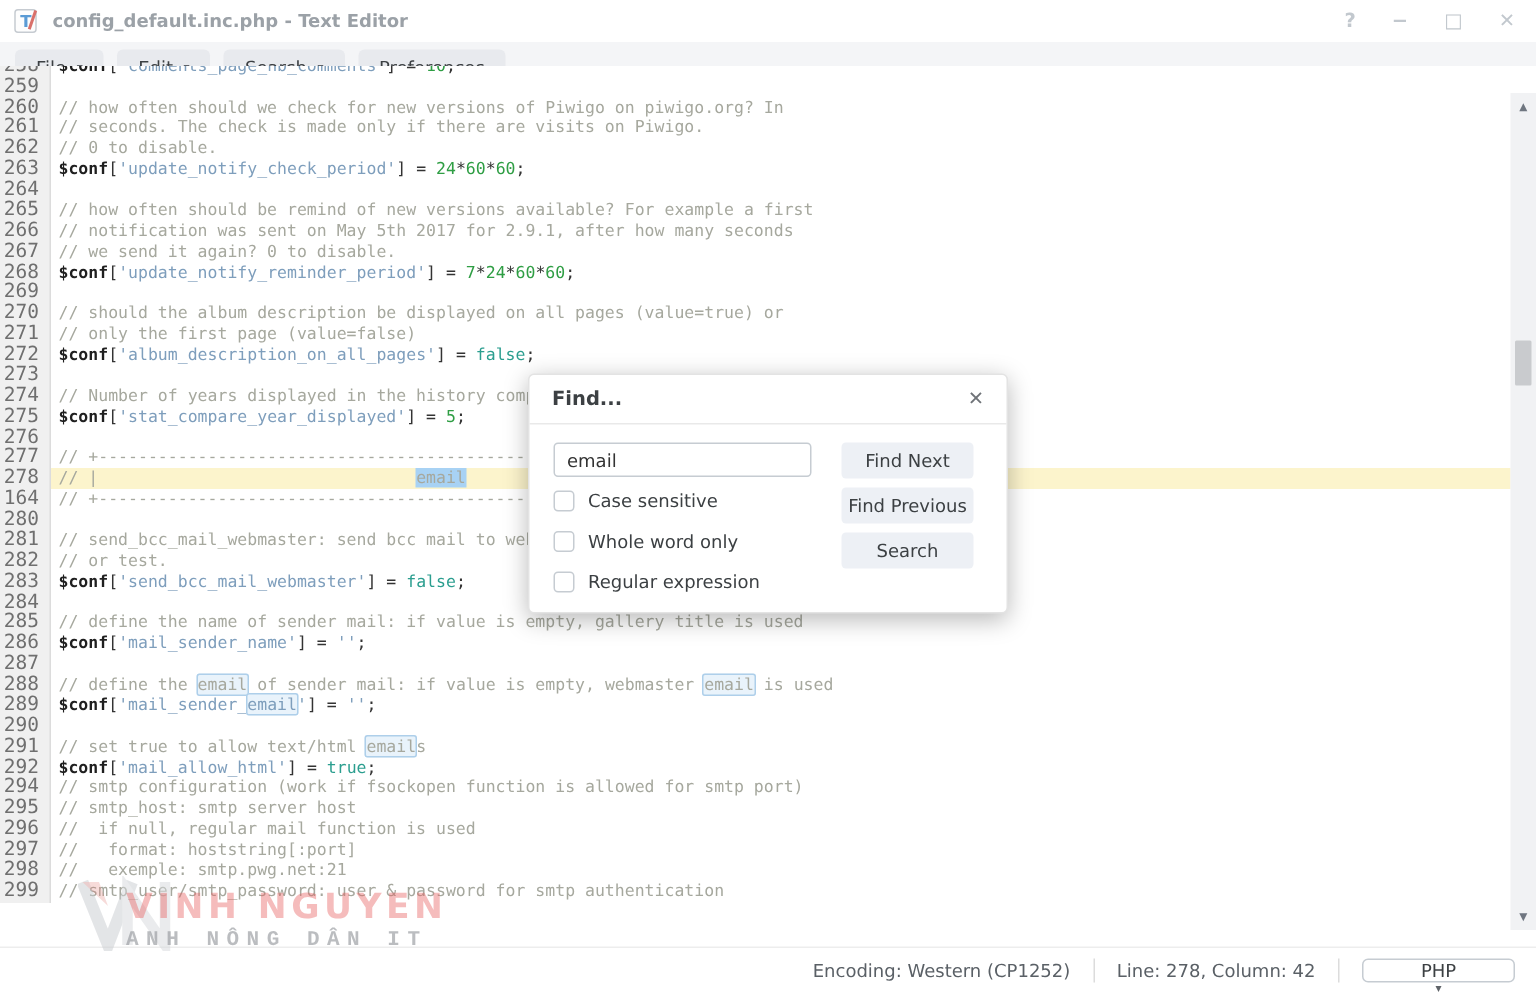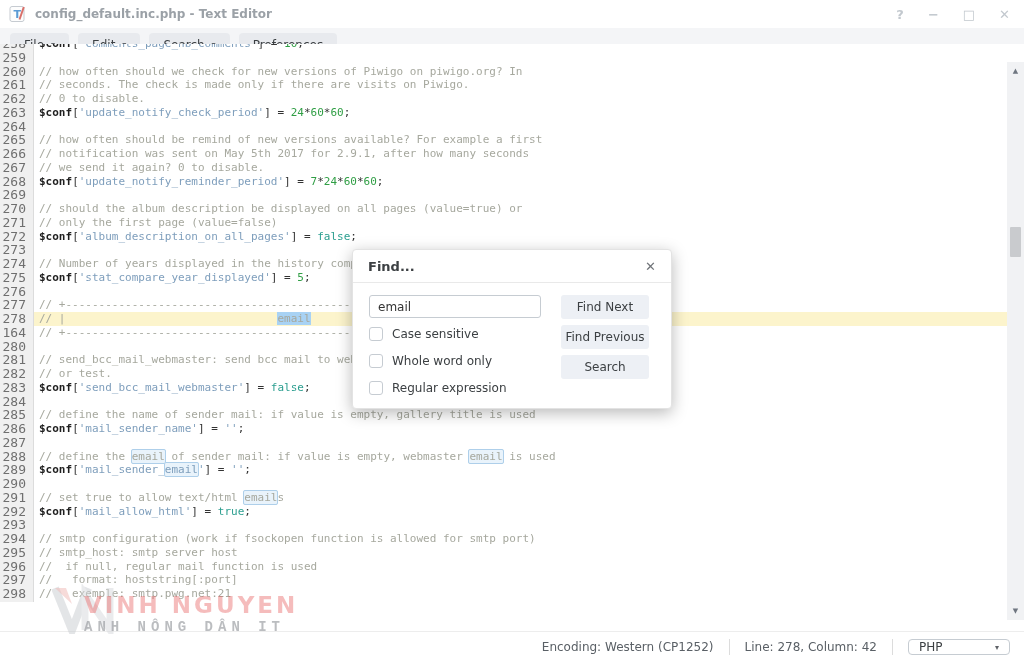--- a/index.html
+++ b/index.html
@@ -61,21 +61,21 @@
   .chk-row { position:absolute; left:16px; display:flex; align-items:center; gap:9px; }
   .chk-box { width:14px; height:14px; border:1px solid #c6ccd2; border-radius:3px; background:#fff; flex:none; }
   .chk-label { font-size:12px; color:#3c4043; }
 
   
   .statusbar { position:absolute; left:0; right:0; bottom:0; height:31px; background:#fff;
     border-top:1px solid #ededed; display:flex; align-items:center; justify-content:flex-end;
     gap:15px; padding-right:14px; font-size:12px; color:#5a6066; }
   .sep { width:1px; height:16px; background:#dcdcdc; }
   .lang-select { width:102px; height:16px; border:1px solid #c6ccd2; border-radius:4px; background:#fff;
-    display:flex; align-items:center; justify-content:space-between; padding:0 10px; cursor:pointer; color:#3c4043; }
+    display:flex; align-items:center; justify-content:space-between; padding:0 10px; cursor:pointer; color:#3c4043;flex-direction:column; }
   .lang-caret { font-size:8px; color:#5f6368; }
 
   
   .watermark { position:absolute; left:52px; top:582px; z-index:3; pointer-events:none; }
   .wm-logo { position:absolute; left:0; top:2px; opacity:.5; }
   .wm-text { position:absolute; left:32px; top:10px; width:400px; }
   .wm-line1 { font-size:23px; font-weight:bold; letter-spacing:3px; color:rgba(232,95,95,.42); }
   .wm-line2 { font-size:14px; font-weight:bold; letter-spacing:5px; color:rgba(150,154,158,.65); margin-top:1px;font-family:Liberation Mono, monospace; }
 </style>
 </head>
@@ -145,21 +145,20 @@
       <div class="row"><span class="ln">283</span><span class="code"><span class="tk-v">$conf</span><span class="tk-p">[</span><span class="tk-s">'send_bcc_mail_webmaster'</span><span class="tk-p">] = </span><span class="tk-a">false</span><span class="tk-p">;</span></span></div>
       <div class="row"><span class="ln">284</span><span class="code"></span></div>
       <div class="row"><span class="ln">285</span><span class="code"><span class="tk-c">// define the name of sender mail: if value is empty, gallery title is used</span></span></div>
       <div class="row"><span class="ln">286</span><span class="code"><span class="tk-v">$conf</span><span class="tk-p">[</span><span class="tk-s">'mail_sender_name'</span><span class="tk-p">] = </span><span class="tk-s">''</span><span class="tk-p">;</span></span></div>
       <div class="row"><span class="ln">287</span><span class="code"></span></div>
       <div class="row"><span class="ln">288</span><span class="code"><span class="tk-c">// define the </span><span class="tk-c hl-m">email</span><span class="tk-c"> of sender mail: if value is empty, webmaster </span><span class="tk-c hl-m">email</span><span class="tk-c"> is used</span></span></div>
       <div class="row"><span class="ln">289</span><span class="code"><span class="tk-v">$conf</span><span class="tk-p">[</span><span class="tk-s">'mail_sender_</span><span class="tk-s hl-m">email</span><span class="tk-s">'</span><span class="tk-p">] = </span><span class="tk-s">''</span><span class="tk-p">;</span></span></div>
       <div class="row"><span class="ln">290</span><span class="code"></span></div>
       <div class="row"><span class="ln">291</span><span class="code"><span class="tk-c">// set true to allow text/html </span><span class="tk-c hl-m">email</span><span class="tk-c">s</span></span></div>
       <div class="row"><span class="ln">292</span><span class="code"><span class="tk-v">$conf</span><span class="tk-p">[</span><span class="tk-s">'mail_allow_html'</span><span class="tk-p">] = </span><span class="tk-a">true</span><span class="tk-p">;</span></span></div>
-      <div class="row"><span class="ln">293</span><span class="code"></span></div>
       <div class="row"><span class="ln">294</span><span class="code"><span class="tk-c">// smtp configuration (work if fsockopen function is allowed for smtp port)</span></span></div>
       <div class="row"><span class="ln">295</span><span class="code"><span class="tk-c">// smtp_host: smtp server host</span></span></div>
       <div class="row"><span class="ln">296</span><span class="code"><span class="tk-c">//  if null, regular mail function is used</span></span></div>
       <div class="row"><span class="ln">297</span><span class="code"><span class="tk-c">//   format: hoststring[:port]</span></span></div>
       <div class="row"><span class="ln">298</span><span class="code"><span class="tk-c">//   exemple: smtp.pwg.net:21</span></span></div>
       <div class="row"><span class="ln">299</span><span class="code"><span class="tk-c">// smtp_user/smtp_password: user &amp; password for smtp authentication</span></span></div>
     </div>
 </div>
 
 <div class="vscroll">

